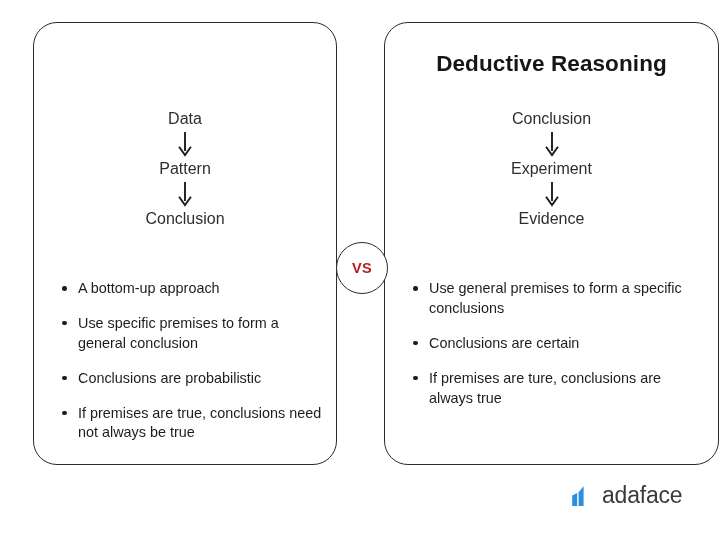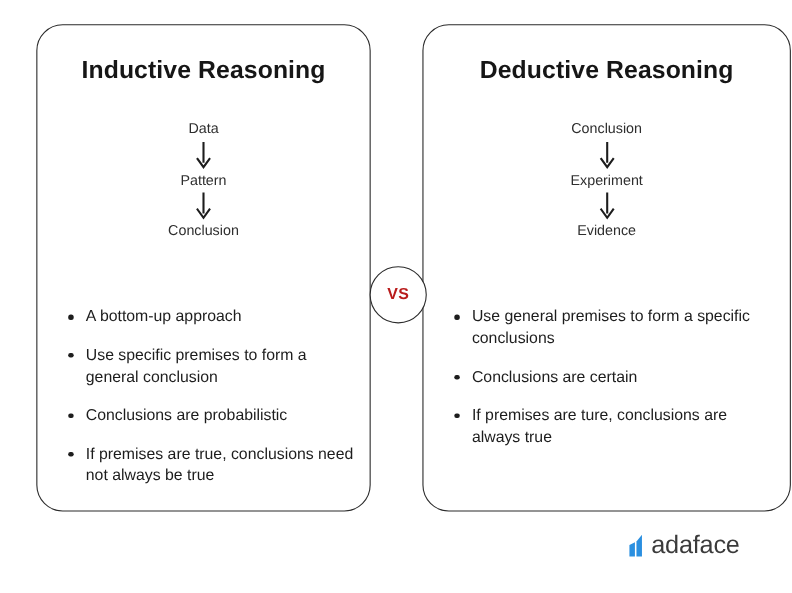--- a/index.html
+++ b/index.html
@@ -49,21 +49,21 @@
   .flow {
     position: absolute;
     left: 0;
     right: 0;
     top: 86px;
     display: flex;
     flex-direction: column;
     align-items: center;
   }
   .flow-step {
-    font-size: 13px;
+    font-size: 16px;
     font-weight: 400;
     color: #2e2e2e;
     line-height: 1.2;
   }
   .flow-arrow {
     width: 16px;
     height: 26px;
     margin: 3px 0 2px 0;
     display: block;
   }
@@ -118,39 +118,38 @@
     box-sizing: border-box;
   }
 
   
   #logo {
     position: absolute;
     left: 569px;
     top: 484px;
     display: flex;
     align-items: center;
-    gap: 3px;
+    gap: 13px;
   }
   #logo-mark { display: block; }
   #logo-text {
     font-size: 23px;
     font-weight: 500;
     color: #3b3b3b;
     letter-spacing: -0.2px;
     line-height: 1;
   }
 </style>
 </head>
 <body>
 
 <div id="stage">
 
   <div class="card" id="card-left">
 
-    <div class="card-title">Inductive Reasoning</div>
 
     <div class="flow">
 
       <div class="flow-step">Data</div>
 
       <svg class="flow-arrow" viewBox="0 0 16 26">
         <line x1="8" y1="1" x2="8" y2="20" stroke="#1d1d1d" stroke-width="1.9"></line>
         <path d="M 2.6 16.5 L 8 24 L 13.4 16.5" fill="none" stroke="#1d1d1d" stroke-width="1.9" stroke-linecap="square"></path>
       </svg>
 

